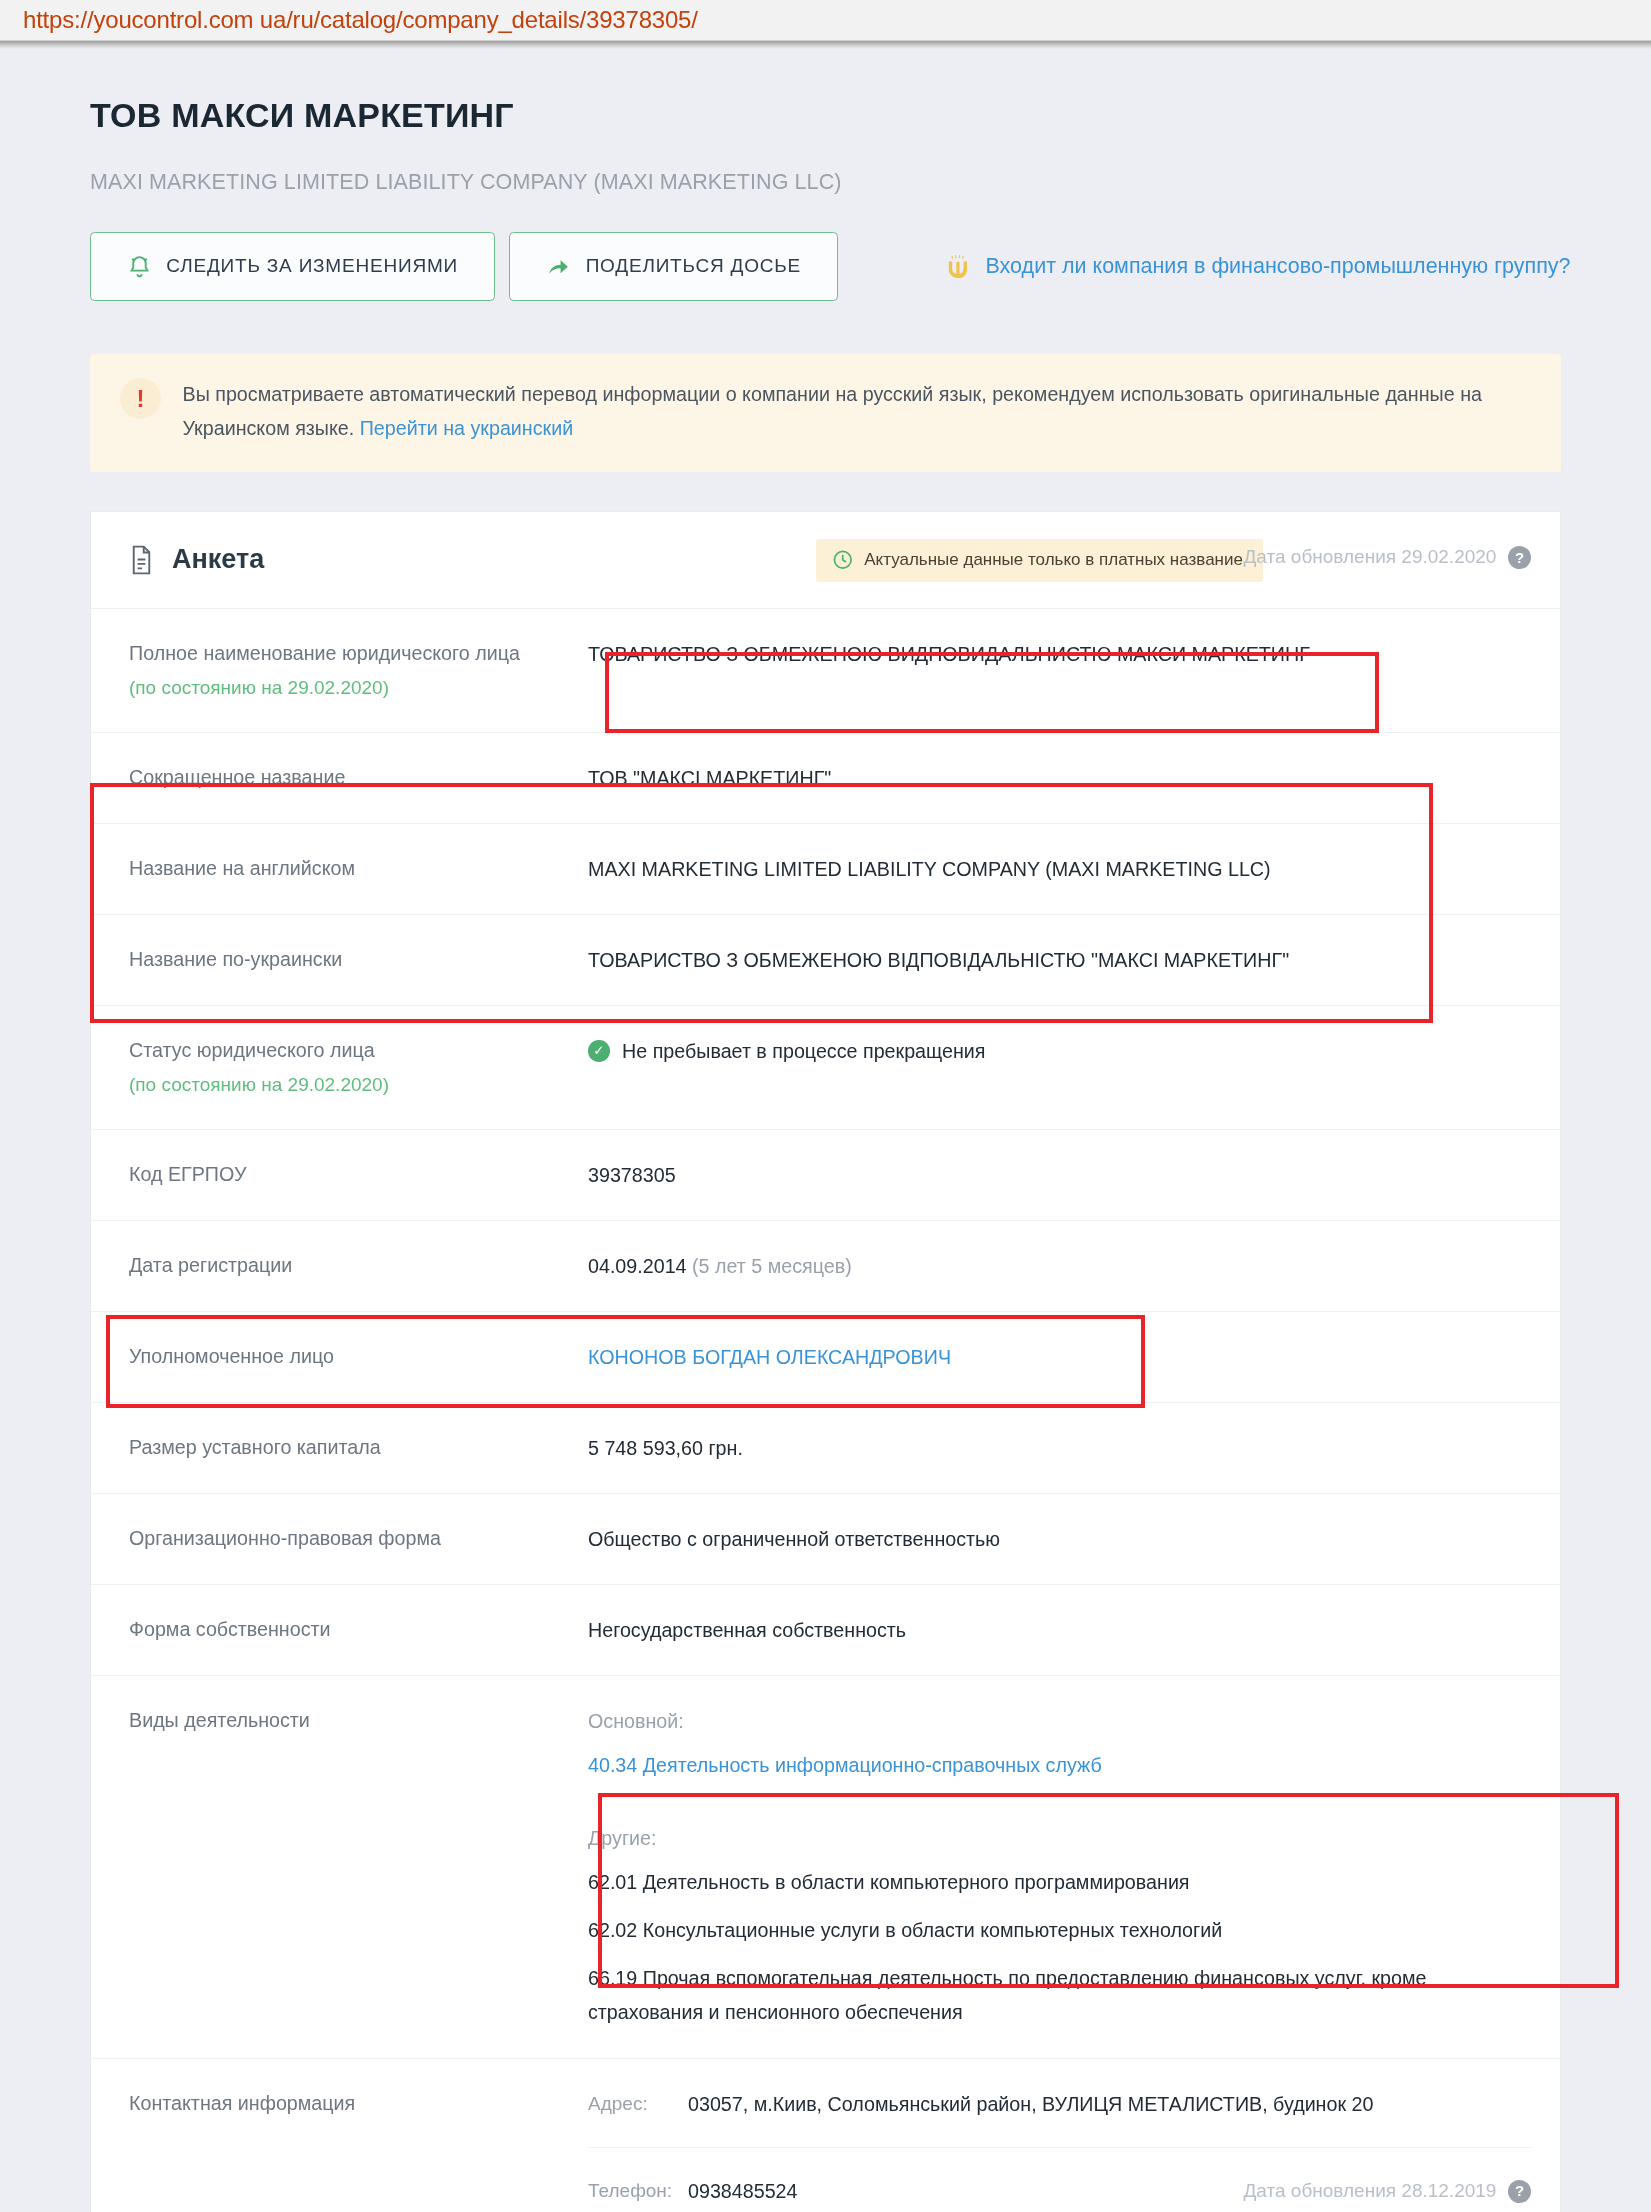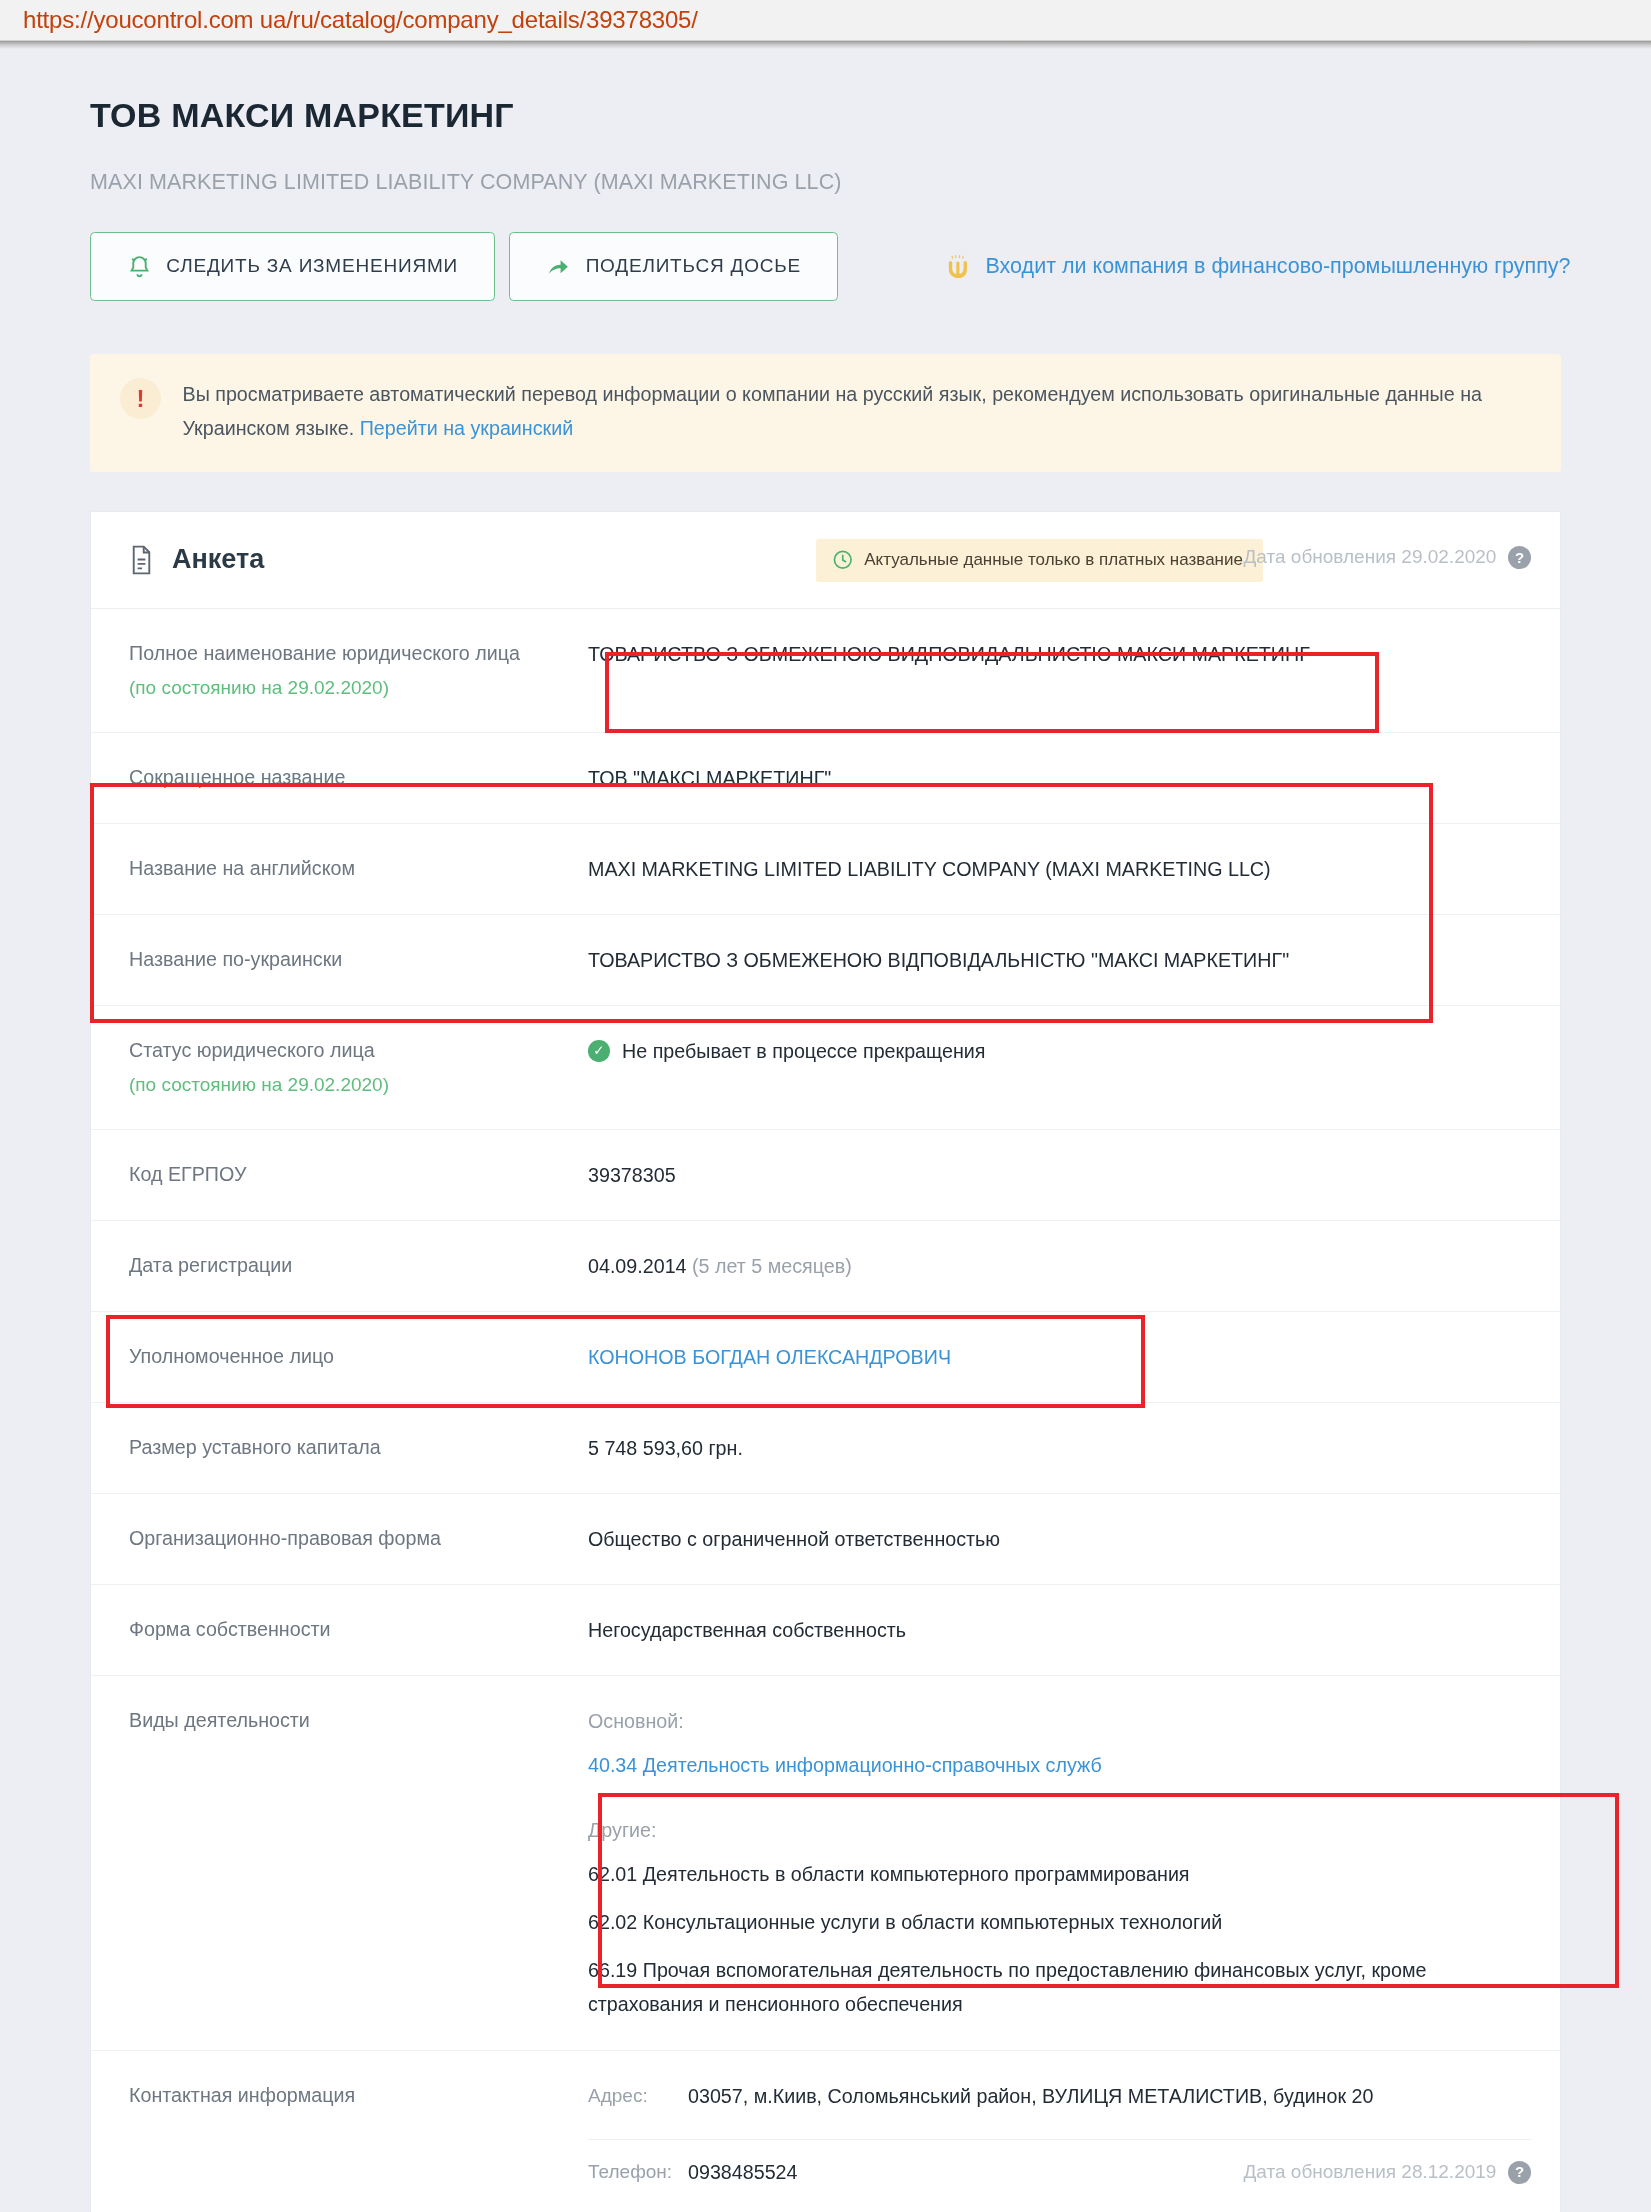--- a/index.html
+++ b/index.html
@@ -217,34 +217,34 @@
     width: 21.5px; height: 21.5px; border-radius: 50%;
     background: #4caf72;
     color: #fff; font-size: 13.4px;
     display: flex; align-items: center; justify-content: center;
     margin-right: 12.5px;
     flex: 0 0 21.5px;
   }
 
   .acts-head { color: #9aa1ab; font-size: 19.7px; margin-bottom: 10.7px; }
   .acts-item { font-size: 19.7px; line-height: 34px; color: #232c36; }
-  .acts-other-box { margin-top: 32px; }
+  .acts-other-box { margin-top: 40px; }
   .acts-other-box .acts-item { margin-bottom: 14.3px; }
   .acts-other-box .acts-item:last-child { margin-bottom: 0; }
 
   
   .contact-table { width: 100%; }
   .contact-line {
     display: flex;
     align-items: flex-start;
     padding-bottom: 27px;
   }
   .contact-line + .contact-line {
     border-top: 0.9px solid #eef0f3;
-    padding-top: 16px;
+    padding-top: 27px;
     padding-bottom: 0;
   }
   .contact-key {
     width: 100px; flex: 0 0 100px;
     font-size: 19px; color: #9aa1ab;
   }
   .contact-val { flex: 1; font-size: 19.7px; color: #232c36; }
   .contact-upd {
     display: flex; align-items: center;
     font-size: 19px; color: #b9bfc7;

